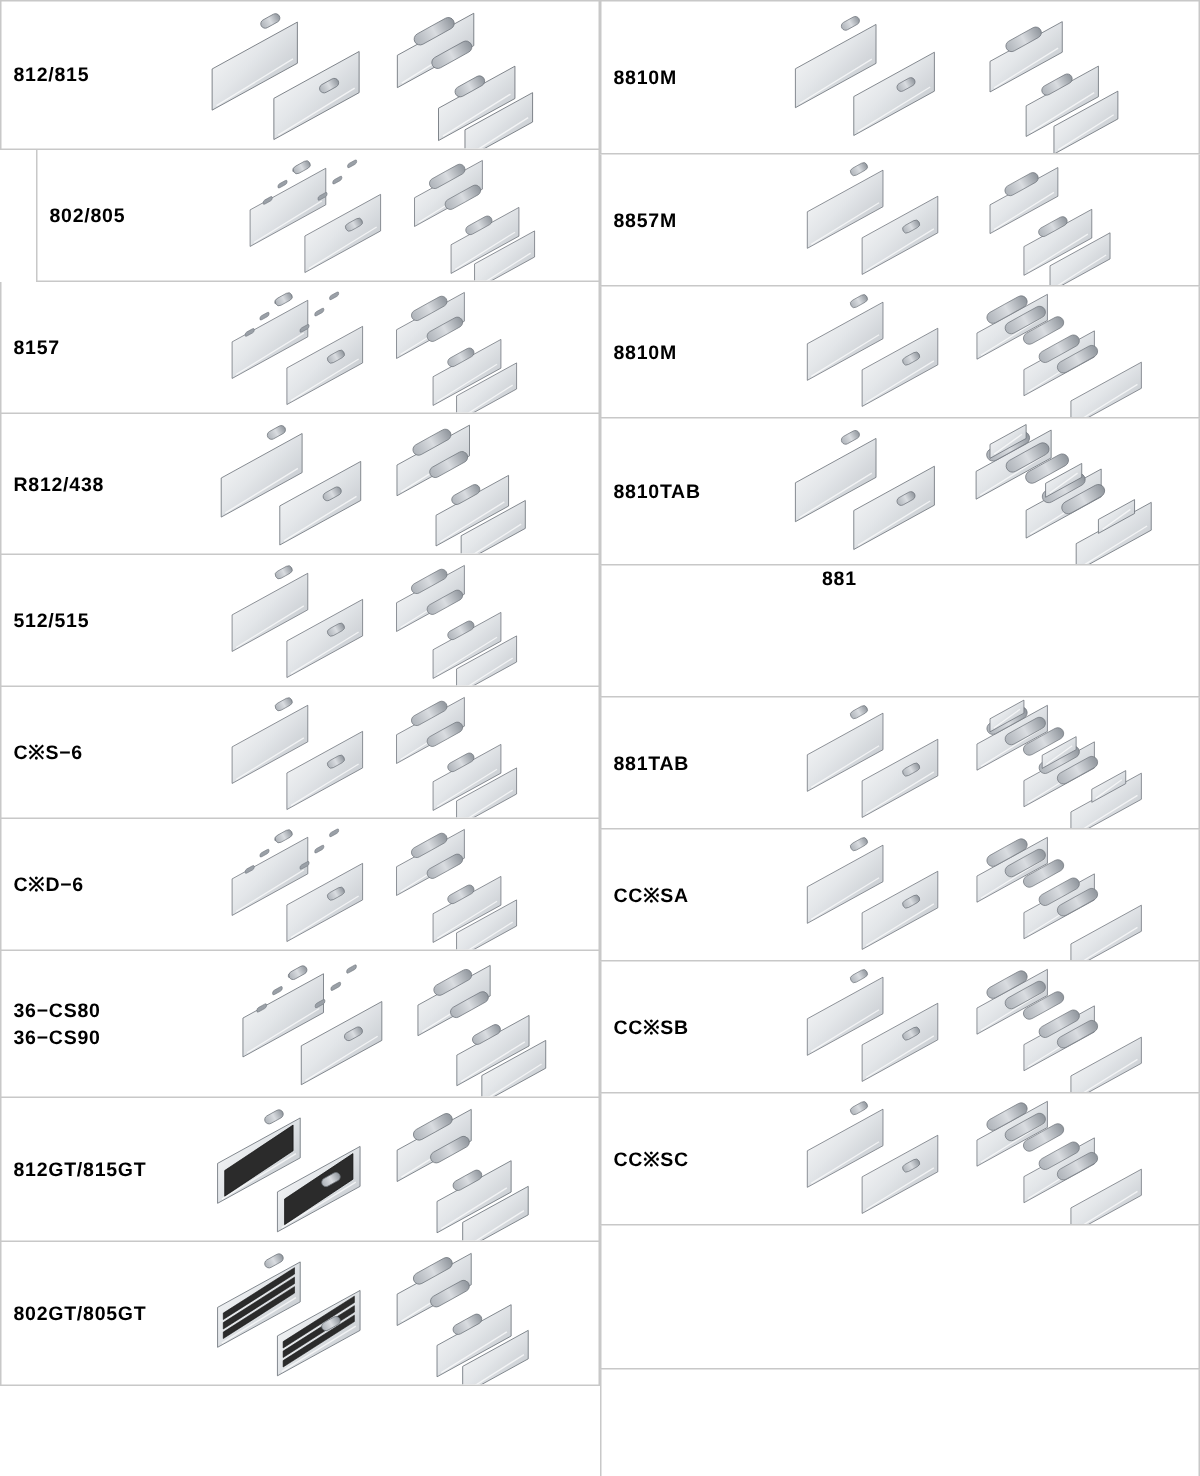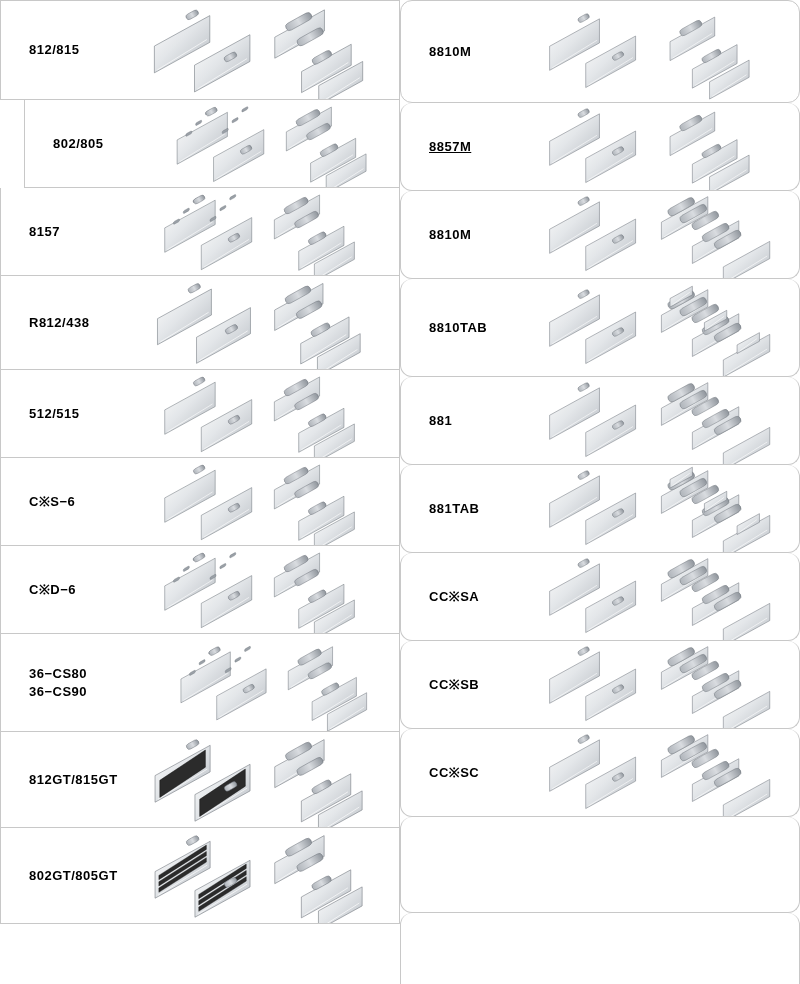--- a/index.html
+++ b/index.html
@@ -28,28 +28,27 @@
   .col-right { width: 400px; }
 
   .row {
     box-sizing: border-box;
     border-bottom: 1px solid #c8c8c8;
     border-right: 1px solid #c8c8c8;
     display: flex;
     align-items: center;
     position: relative;
     overflow: hidden;
-    padding-left: 20px;
   }
   .col-left .row:first-child,
   .col-right .row:first-child {
     border-top: 1px solid #c8c8c8;
   }
   .col-left .row { border-left: 1px solid #c8c8c8; }
-  .col-right .row { border-left: 1px solid #c8c8c8; border-radius: 12px; }
+  .col-right .row { border-left: 1px solid #c8c8c8; }
 
   .label {
     width: 120px;
     flex: 0 0 120px;
     padding-left: 8px;
     box-sizing: border-box;
     font-size: 13px;
     font-weight: bold;
     letter-spacing: 0.5px;
     line-height: 1.35;
@@ -622,21 +621,21 @@
             <polygon points="176,70.6 228,42 228,64 176,92.6" fill="url(#g1R0)" stroke="#6f757c" stroke-width="0.6"></polygon>
             <line x1="179" y1="89.6" x2="225" y2="61" stroke="#ffffff" stroke-opacity="0.7" stroke-width="1"></line>
             <g>
     <rect x="186" y="58" width="24" height="7" rx="3.5" fill="url(#g2R0)" stroke="#6f757c" stroke-width="0.5" transform="rotate(-29 186 58)"></rect>
   </g>
             <polygon points="196,85.3 242,60 242,80 196,105.3" fill="url(#g1R0)" stroke="#6f757c" stroke-width="0.6"></polygon>
             <line x1="199" y1="102.3" x2="239" y2="77" stroke="#ffffff" stroke-opacity="0.7" stroke-width="1"></line>
           </svg>
         </div>
       </div>
-      <div class="row" style="height: 88px; text-decoration: underline;">
+      <div class="row" style="height: 88px;">
         <div class="label">8857M</div>
         <div class="art">
           <svg viewBox="0 0 300 100" width="100%" height="100%" preserveAspectRatio="xMidYMid meet">
   <defs>
     <linearGradient id="g1R1" x1="0" y1="0" x2="1" y2="1">
       <stop offset="0%" stop-color="#fdfdfd"></stop>
       <stop offset="45%" stop-color="#e3e6e9"></stop>
       <stop offset="100%" stop-color="#b6bbc1"></stop>
     </linearGradient>
     <linearGradient id="g2R1" x1="0" y1="0" x2="1" y2="0">
@@ -781,21 +780,21 @@
             <line x1="215" y1="104.7" x2="263" y2="75" stroke="#ffffff" stroke-opacity="0.7" stroke-width="1"></line>
             <polygon points="150,16.3 176,2 176,12 150,26.3" fill="url(#g1R3)" stroke="#6f757c" stroke-width="0.6"></polygon>
             <line x1="153" y1="23.3" x2="173" y2="9" stroke="#ffffff" stroke-opacity="0.7" stroke-width="1"></line>
             <polygon points="190,44.3 216,30 216,40 190,54.3" fill="url(#g1R3)" stroke="#6f757c" stroke-width="0.6"></polygon>
             <line x1="193" y1="51.3" x2="213" y2="37" stroke="#ffffff" stroke-opacity="0.7" stroke-width="1"></line>
             <polygon points="228,70.3 254,56 254,66 228,80.3" fill="url(#g1R3)" stroke="#6f757c" stroke-width="0.6"></polygon>
             <line x1="231" y1="77.3" x2="251" y2="63" stroke="#ffffff" stroke-opacity="0.7" stroke-width="1"></line>
           </svg>
         </div>
       </div>
-      <div class="row" style="height: 88px;">
+      <div class="row" style="height: 88px; flex-direction: column;">
         <div class="label">881</div>
         <div class="art">
           <svg viewBox="0 0 300 100" width="100%" height="100%" preserveAspectRatio="xMidYMid meet">
   <defs>
     <linearGradient id="g1R4" x1="0" y1="0" x2="1" y2="1">
       <stop offset="0%" stop-color="#fdfdfd"></stop>
       <stop offset="45%" stop-color="#e3e6e9"></stop>
       <stop offset="100%" stop-color="#b6bbc1"></stop>
     </linearGradient>
     <linearGradient id="g2R4" x1="0" y1="0" x2="1" y2="0">

